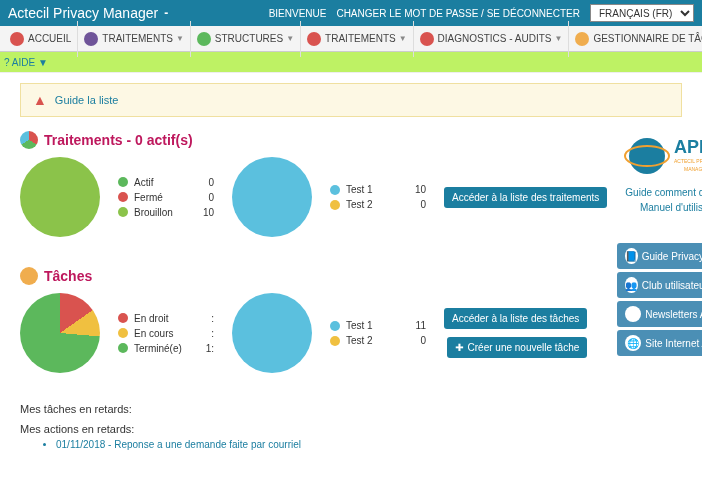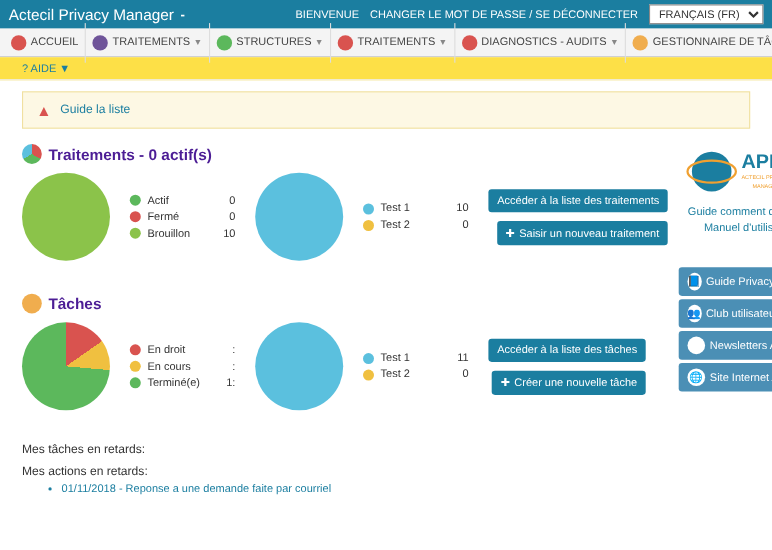--- a/index.html
+++ b/index.html
@@ -7,30 +7,30 @@
 .topbar{background:#1B7EA0;color:#fff;height:26px;display:flex;align-items:center;padding:0 8px;font-size:12px}
 .topbar .title{font-weight:normal;font-size:14px}
 .topbar .dash{margin-left:6px;font-weight:bold}
 .topbar .spacer{flex:1}
 .topbar a{color:#fff;text-decoration:none;font-size:10px;margin-right:10px}
 .langsel{background:#fff;color:#333;border:1px solid #888;font-size:10px;height:18px;padding:0 4px}
 .menubar{background:#f4f4f4;border-bottom:1px solid #ccc;height:26px;display:flex;align-items:center;padding:0 4px;gap:0}
 .menubar .mitem{display:flex;align-items:center;padding:0 6px;height:36px;border-right:1px solid #ddd;font-size:10px;color:#444;cursor:pointer;white-space:nowrap}
 .menubar .mi-icon{width:14px;height:14px;margin-right:4px;border-radius:50%;display:inline-block}
 .menubar .dd{margin-left:3px;font-size:8px;color:#888}
-.helpbar{background:#fde047;padding:4px 20px;border-bottom:1px solid #eee}
+.helpbar{background:#bef264;padding:4px 4px;border-bottom:1px solid #eee}
 .helpbar .help{color:#1B7EA0;font-size:10px;cursor:pointer}
 .content{padding:10px 20px}
 .alert{background:#FDF8E4;border:1px solid #F0E0A0;padding:8px 12px;margin-bottom:14px;font-size:11px;display:flex;align-items:center}
 .alert .warn{color:#d9534f;margin-right:8px;font-size:14px}
 .alert a{color:#1B7EA0;text-decoration:none}
 .row{display:flex;gap:10px}
 .leftcol{flex:1}
 .rightcol{width:140px;text-align:center}
-.section-title{display:flex;align-items:center;font-size:14px;font-weight:bold;color:#4c1d95;margin-bottom:8px}
+.section-title{display:flex;align-items:center;font-size:14px;font-weight:bold;color:#be185d;margin-bottom:8px}
 .section-title .sicon{width:18px;height:18px;margin-right:6px;border-radius:50%;display:inline-block}
 .pie-row{display:flex;align-items:center;gap:18px;margin:8px 0 30px 0}
 .pie{width:80px;height:80px;border-radius:50%}
 .legend{font-size:10px}
 .legend .lrow{display:flex;align-items:center;margin:4px 0}
 .legend .dot{width:10px;height:10px;border-radius:50%;margin-right:6px}
 .legend .lbl{width:60px}
 .legend .val{width:20px;text-align:right}
 .btn{display:inline-block;background:#1B7EA0;color:#fff;font-size:10px;padding:5px 8px;border-radius:3px;margin:3px 0;text-align:left;cursor:pointer;white-space:nowrap}
 .btn.bl{background:#4B8FB5}
@@ -138,21 +138,20 @@
               <span class="val">10</span>
             </div>
           <div class="lrow">
               <span class="dot" style="background:#F0C040"></span>
               <span class="lbl">Test 2</span>
               <span class="val">0</span>
             </div>
         </div>
         <div class="btn-col">
           <div class="btn"><span>Accéder à la liste des traitements</span></div>
-          <div class="btn"><span class="bic">✚</span><span>Saisir un nouveau traitement</span></div>
         </div>
       </div>
 
       <div class="section-title">
         <span class="sicon" style="background:#f0ad4e"></span>
         <span>Tâches</span>
       </div>
 
       <div class="pie-row">
         <div class="pie" style="background:conic-gradient(#D9534F 0 55deg,#F0C040 55deg 95deg,#5CB85C 95deg 360deg)"></div>

